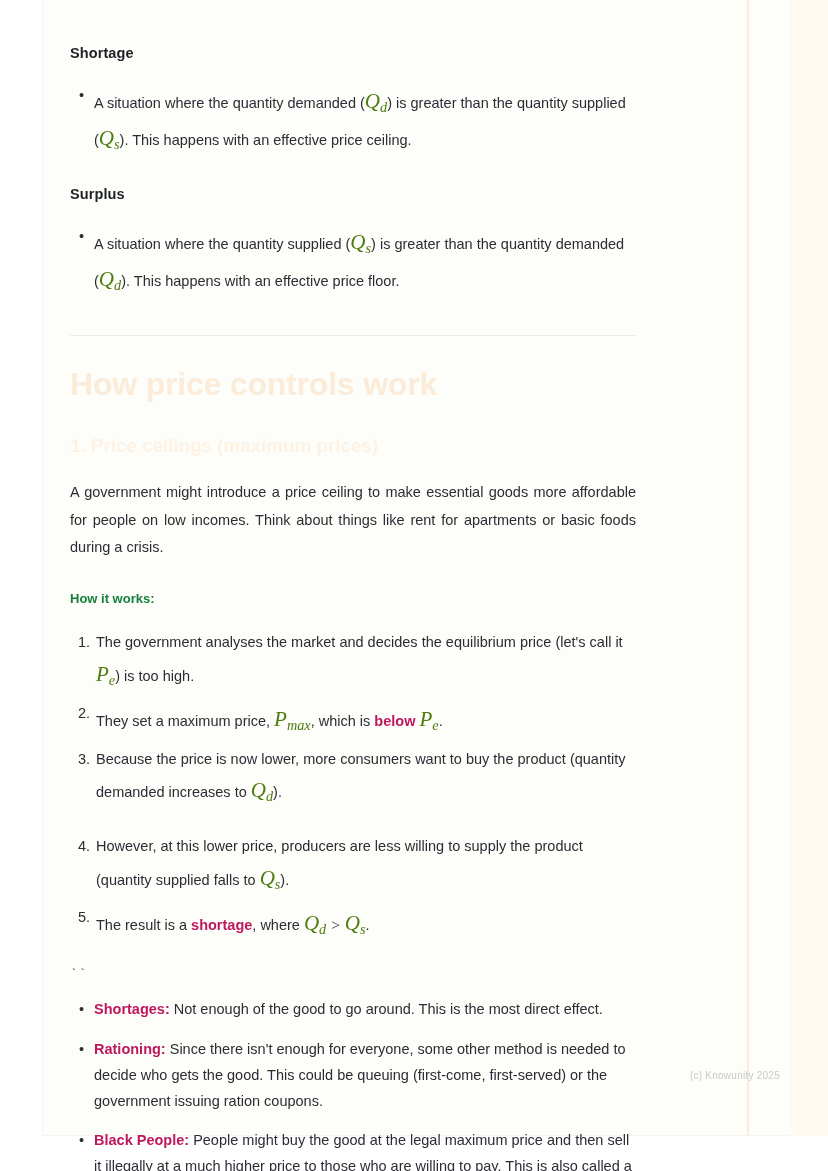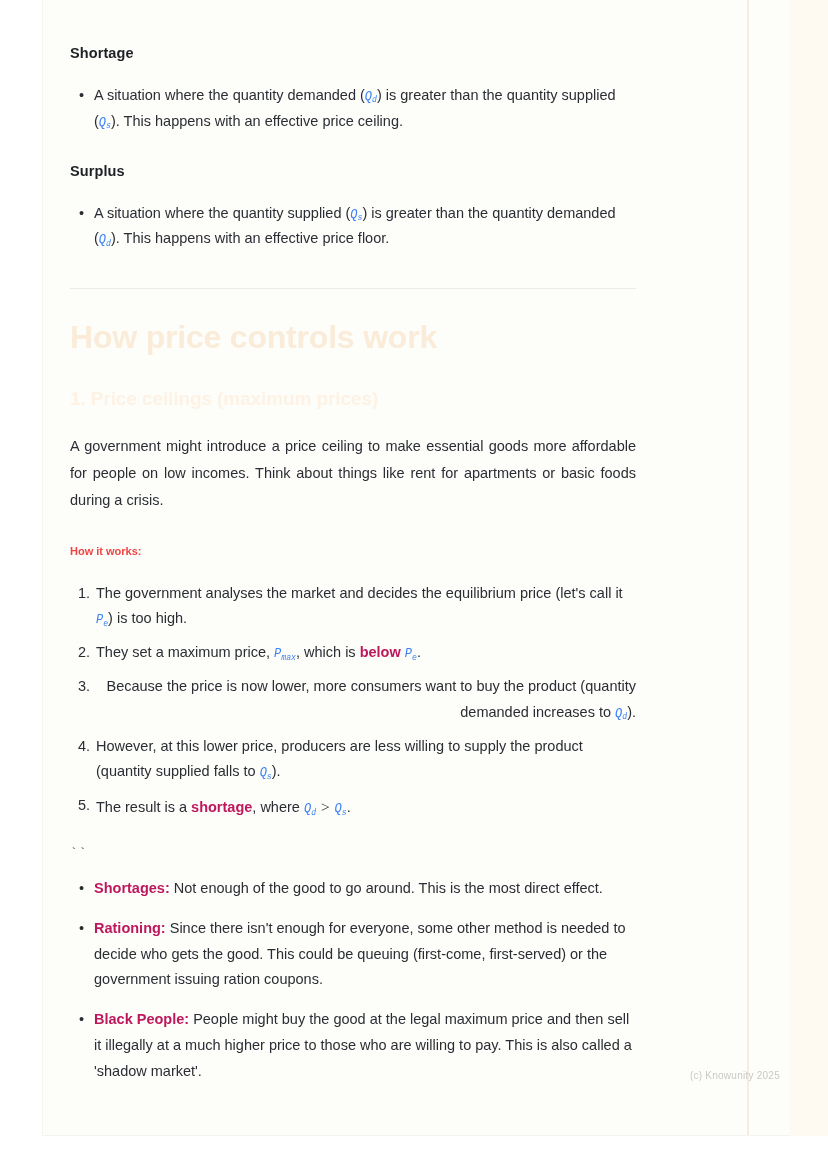--- a/index.html
+++ b/index.html
@@ -84,23 +84,23 @@
     line-height: 1.25;
   }
   .h-sub {
     font-size: 19px;
     font-weight: bold;
     color: #fdf2e4;
     letter-spacing: -0.1px;
     line-height: 1.25;
   }
   .h-bold-lead {
-    font-size: 11px;
-    font-weight: bold;
-    color: #ef4444;
+    font-size: 13px;
+    font-weight: bold;
+    color: #15803d;
   }
 
   
   .section-rule {
     height: 1px;
     background: #ebebeb;
     border: 0;
     margin: 0;
     width: 566px;
   }
@@ -151,24 +151,24 @@
     left: 8px;
     top: 0;
     color: #2a2d33;
     font-size: 14.5px;
     line-height: 1.78;
   }
   .li-strong { font-weight: bold; color: #be185d; }
 
   
   .mathvar {
-    font-family: Liberation Mono, monospace;
+    font-family: Liberation Serif, serif;
     font-style: italic;
-    font-size: 12px;
-    color: #3b82f6;
+    font-size: 21px;
+    color: #4d7c0f;
   }
   .mathvar sub {
     font-size: 0.68em;
     font-style: italic;
     vertical-align: baseline;
     position: relative;
     top: 0.28em;
   }
   .mathop {
     font-family: "Liberation Serif", serif;
@@ -232,21 +232,21 @@
 
   <div class="h-bold-lead" style="margin-top:30px;">How it works:</div>
 
   <ol class="steps" style="margin-top:24px;">
     <li style="margin-bottom:8px;">
       <span>The government analyses the market and decides the equilibrium price (let's call it <span class="mathvar">P<sub>e</sub></span>) is too high.</span>
     </li>
     <li style="margin-bottom:8px;">
       <span>They set a maximum price, <span class="mathvar">P<sub>max</sub></span>, which is <span class="li-strong">below</span> <span class="mathvar">P<sub>e</sub></span>.</span>
     </li>
-    <li style="margin-bottom:8px;text-align:right;">
+    <li style="margin-bottom:24px;">
       <span>Because the price is now lower, more consumers want to buy the product (quantity demanded increases to <span class="mathvar">Q<sub>d</sub></span>).</span>
     </li>
     <li style="margin-bottom:8px;">
       <span>However, at this lower price, producers are less willing to supply the product (quantity supplied falls to <span class="mathvar">Q<sub>s</sub></span>).</span>
     </li>
     <li>
       <span>The result is a <span class="li-strong">shortage</span>, where <span class="mathvar">Q<sub>d</sub></span><span class="mathop"> &gt; </span><span class="mathvar">Q<sub>s</sub></span>.</span>
     </li>
   </ol>
 

